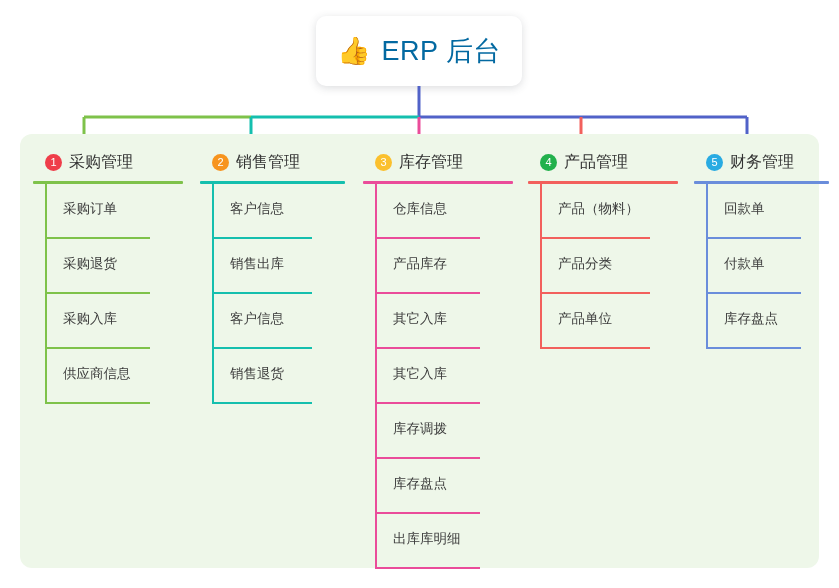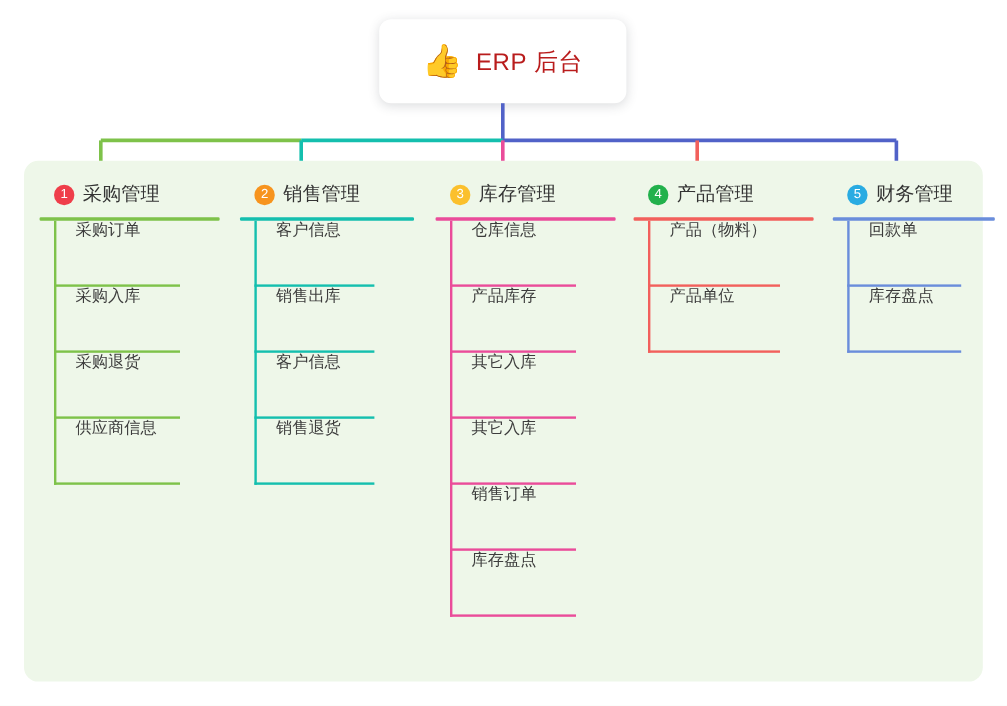--- a/index.html
+++ b/index.html
@@ -33,22 +33,22 @@
   #title-card .title-inner {
     display: flex;
     align-items: center;
     gap: 11px;
   }
   #title-card .thumb {
     font-size: 27px;
     line-height: 1;
   }
   #title-card .title-text {
-    font-size: 20px;
-    color: #b91c1c;
+    font-size: 27px;
+    color: #0369a1;
     letter-spacing: 0.5px;
     white-space: nowrap;
   }
 
   
   #connectors {
     position: absolute;
     left: 0;
     top: 0;
     width: 839px;
@@ -112,21 +112,21 @@
     left: 0;
     top: 0;
     bottom: 0;
     width: 2px;
   }
   .item {
     position: relative;
     height: 55px;
     box-sizing: border-box;
     display: flex;
-    align-items: flex-start;
+    align-items: center;
     padding-left: 18px;
     padding-bottom: 5px;
   }
   .item .item-label {
     font-size: 13.5px;
     color: #3c3c3c;
     white-space: nowrap;
     line-height: 1.2;
   }
   .item .item-rule {
@@ -165,25 +165,25 @@
         <span class="col-title">采购管理</span>
       </div>
       <div class="head-rule" style="background: rgb(126, 194, 74); width: 150px;"></div>
       <div class="items">
         <div class="spine" style="background: rgb(126, 194, 74);"></div>
         <div class="item">
           <span class="item-label">采购订单</span>
           <div class="item-rule" style="background: rgb(126, 194, 74); width: 105px;"></div>
         </div>
         <div class="item">
+          <span class="item-label">采购退货</span>
+          <div class="item-rule" style="background: rgb(126, 194, 74); width: 105px;"></div>
+        </div>
+        <div class="item">
           <span class="item-label">采购入库</span>
-          <div class="item-rule" style="background: rgb(126, 194, 74); width: 105px;"></div>
-        </div>
-        <div class="item">
-          <span class="item-label">采购退货</span>
           <div class="item-rule" style="background: rgb(126, 194, 74); width: 105px;"></div>
         </div>
         <div class="item">
           <span class="item-label">供应商信息</span>
           <div class="item-rule" style="background: rgb(126, 194, 74); width: 105px;"></div>
         </div>
       </div>
     </div>
     <div class="column" style="left: 180px; top: 14px; width: 145px;">
       <div class="col-head">
@@ -229,58 +229,70 @@
         </div>
         <div class="item">
           <span class="item-label">其它入库</span>
           <div class="item-rule" style="background: rgb(234, 76, 154); width: 105px;"></div>
         </div>
         <div class="item">
           <span class="item-label">其它入库</span>
           <div class="item-rule" style="background: rgb(234, 76, 154); width: 105px;"></div>
         </div>
         <div class="item">
-          <span class="item-label">销售订单</span>
+          <span class="item-label">库存调拨</span>
           <div class="item-rule" style="background: rgb(234, 76, 154); width: 105px;"></div>
         </div>
         <div class="item">
           <span class="item-label">库存盘点</span>
+          <div class="item-rule" style="background: rgb(234, 76, 154); width: 105px;"></div>
+        </div>
+        <div class="item">
+          <span class="item-label">出库库明细</span>
           <div class="item-rule" style="background: rgb(234, 76, 154); width: 105px;"></div>
         </div>
       </div>
     </div>
     <div class="column" style="left: 508px; top: 14px; width: 150px;">
       <div class="col-head">
         <span class="badge" style="background: rgb(34, 177, 76);">4</span>
         <span class="col-title">产品管理</span>
       </div>
       <div class="head-rule" style="background: rgb(242, 96, 92); width: 150px;"></div>
       <div class="items">
         <div class="spine" style="background: rgb(242, 96, 92);"></div>
         <div class="item">
           <span class="item-label">产品（物料）</span>
           <div class="item-rule" style="background: rgb(242, 96, 92); width: 110px;"></div>
         </div>
         <div class="item">
+          <span class="item-label">产品分类</span>
+          <div class="item-rule" style="background: rgb(242, 96, 92); width: 110px;"></div>
+        </div>
+        <div class="item">
           <span class="item-label">产品单位</span>
           <div class="item-rule" style="background: rgb(242, 96, 92); width: 110px;"></div>
         </div>
       </div>
     </div>
     <div class="column" style="left: 674px; top: 14px; width: 135px;">
       <div class="col-head">
         <span class="badge" style="background: rgb(41, 171, 226);">5</span>
         <span class="col-title">财务管理</span>
       </div>
       <div class="head-rule" style="background: rgb(106, 141, 219); width: 135px;"></div>
       <div class="items">
         <div class="spine" style="background: rgb(106, 141, 219);"></div>
         <div class="item">
           <span class="item-label">回款单</span>
           <div class="item-rule" style="background: rgb(106, 141, 219); width: 95px;"></div>
         </div>
         <div class="item">
+          <span class="item-label">付款单</span>
+          <div class="item-rule" style="background: rgb(106, 141, 219); width: 95px;"></div>
+        </div>
+        <div class="item">
           <span class="item-label">库存盘点</span>
           <div class="item-rule" style="background: rgb(106, 141, 219); width: 95px;"></div>
         </div>
       </div>
     </div>
   </div>
 
 </body></html>

